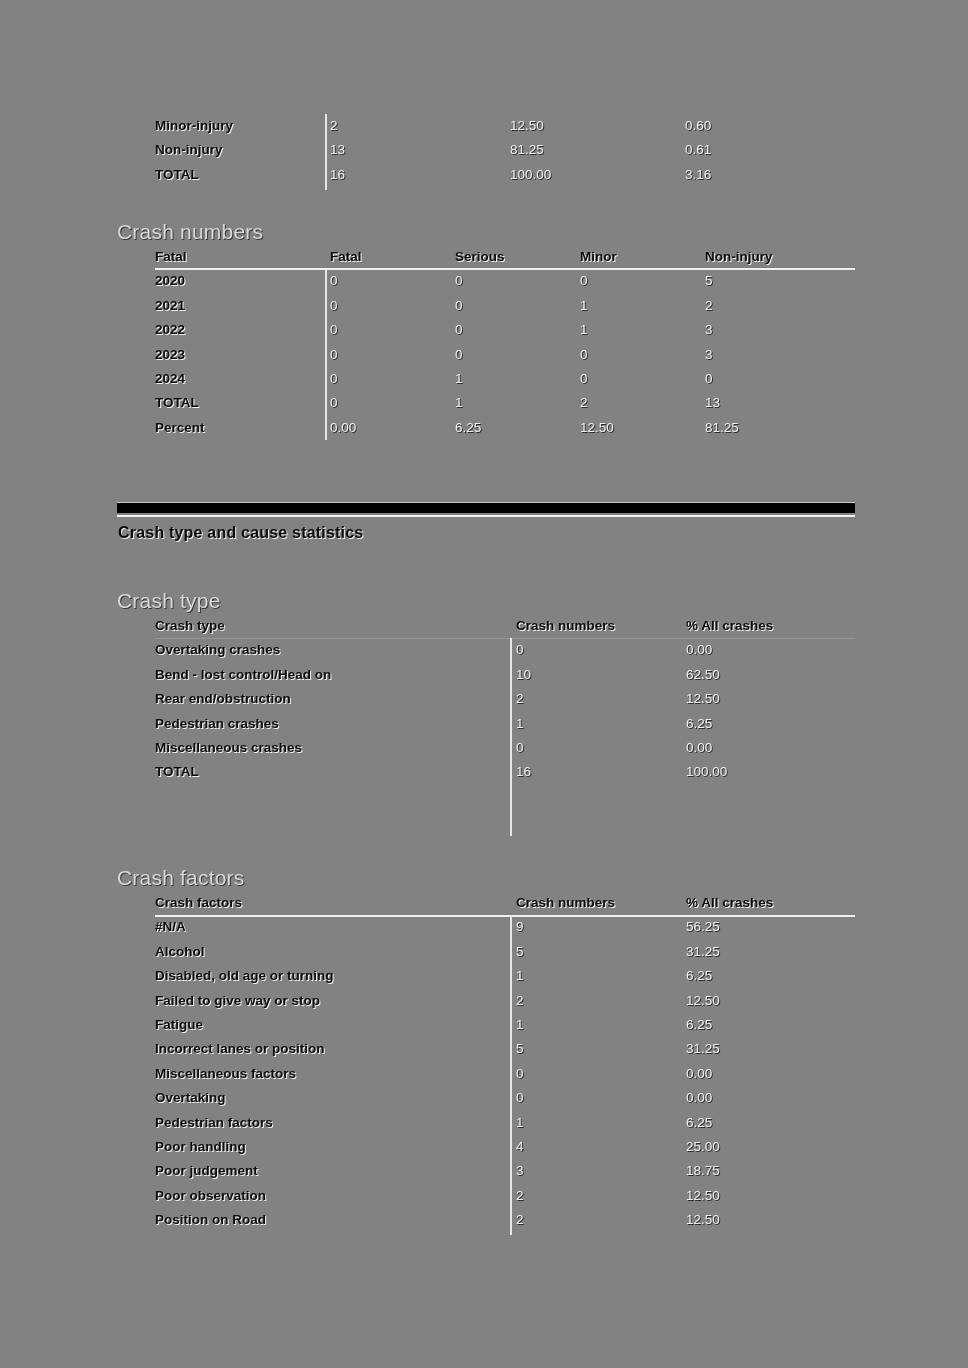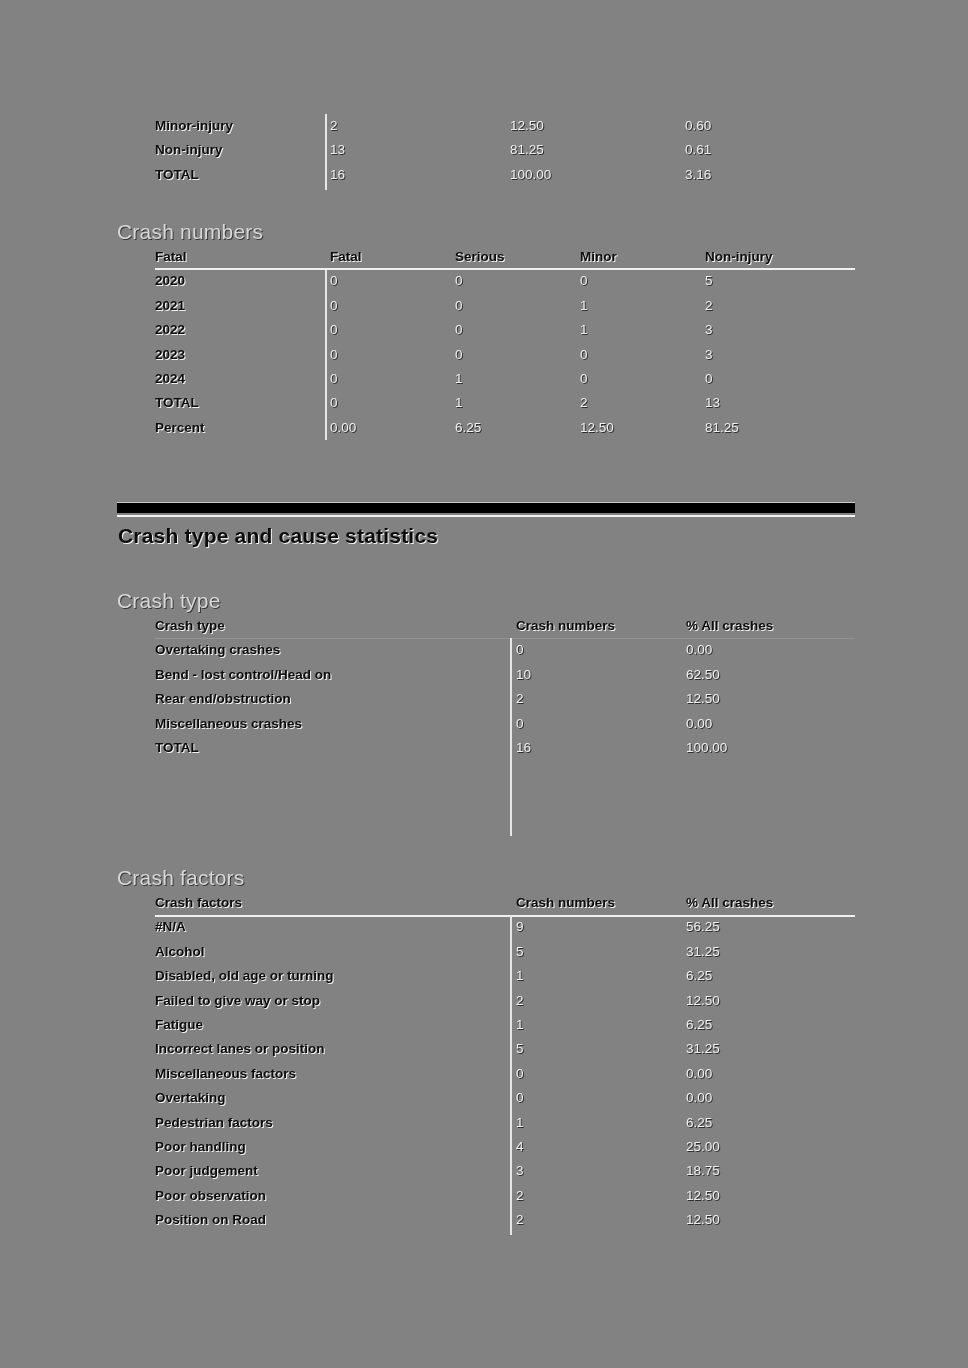--- a/index.html
+++ b/index.html
@@ -27,21 +27,21 @@
     font-size: 21px;
     font-weight: 400;
     letter-spacing: 0.2px;
     color: #d8d8d8;
     text-shadow: 1px 1px 0 rgba(30,30,30,0.75);
     white-space: nowrap;
   }
 
   .big-heading {
     position: absolute;
-    font-size: 21px;
+    font-size: 16px;
     font-weight: bold;
     letter-spacing: 0.2px;
     color: #0c0c0c;
     text-shadow: 1px 1px 0 rgba(255,255,255,0.9);
     white-space: nowrap;
   }
 
   
   .sep-bar {
     position: absolute;
@@ -253,20 +253,25 @@
           <td class="lbl">Bend - lost control/Head on</td>
           <td class="num">10</td>
           <td class="num">62.50</td>
         </tr>
         <tr>
           <td class="lbl">Rear end/obstruction</td>
           <td class="num">2</td>
           <td class="num">12.50</td>
         </tr>
         <tr>
+          <td class="lbl">Pedestrian crashes</td>
+          <td class="num">1</td>
+          <td class="num">6.25</td>
+        </tr>
+        <tr>
           <td class="lbl">Miscellaneous crashes</td>
           <td class="num">0</td>
           <td class="num">0.00</td>
         </tr>
         <tr>
           <td class="lbl">TOTAL</td>
           <td class="num">16</td>
           <td class="num">100.00</td>
         </tr>
       </tbody>

